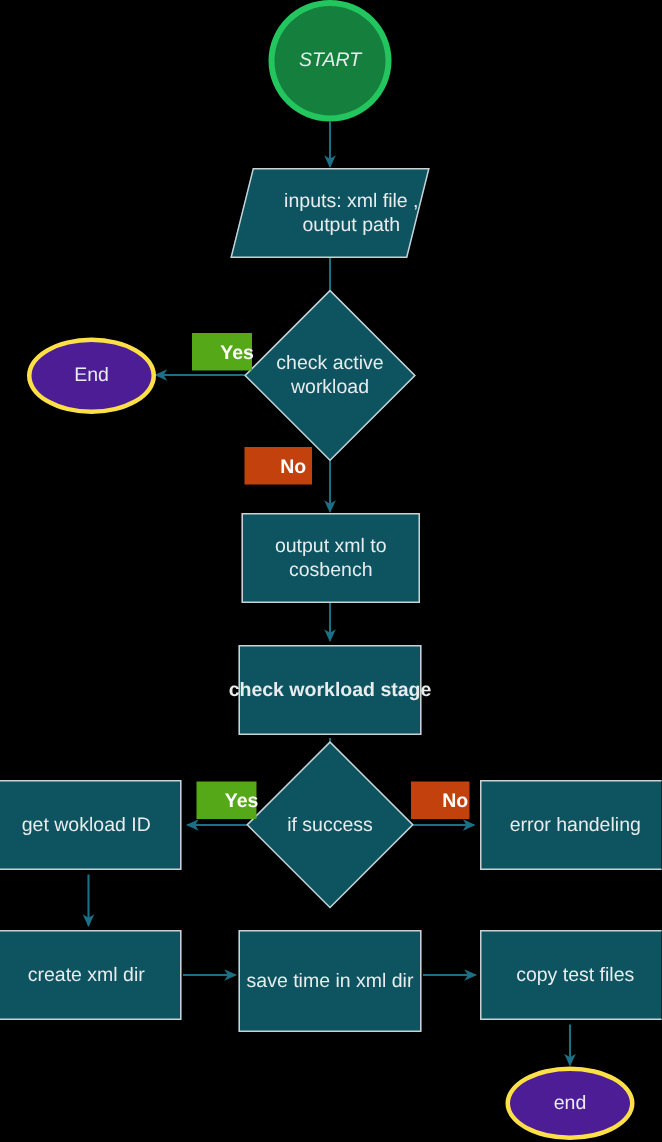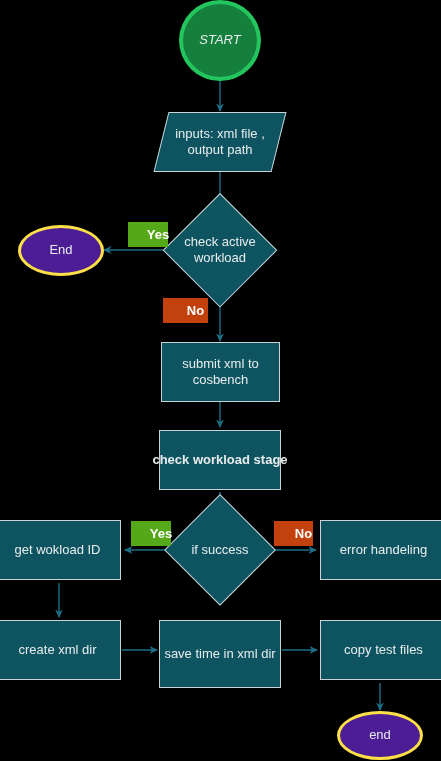--- a/index.html
+++ b/index.html
@@ -73,20 +73,21 @@
     height: 70.7%;
     transform: translate(-50%, -50%) rotate(45deg);
     background: #0d5460;
     border: 1px solid #c9d2d4;
     box-sizing: border-box;
     z-index: 1;
   }
   .shape-para {
     background: transparent;
     border: none;
+    justify-content: flex-end;
   }
   .shape-para .para-bg {
     position: absolute;
     left: 0; top: 0;
     width: 100%;
     height: 100%;
     background: #0d5460;
     border: 1px solid #c9d2d4;
     box-sizing: border-box;
     transform: skewX(-14deg);
@@ -162,21 +163,21 @@
   <div class="badge badge-yes" style="left:128px; top:222px; width:40px; height:25px;">
     <span>Yes</span>
   </div>
 
   <div class="badge badge-no" style="left:163px; top:298px; width:45px; height:25px;">
     <span>No</span>
   </div>
 
   <div class="node shape-rect" style="left:161px; top:342px; width:119px; height:60px;">
     <span class="node-label">
-      <span>submit xml to</span><br>
+      <span>output xml to</span><br>
       <span>cosbench</span>
     </span>
   </div>
 
   <div class="node shape-rect" style="left:159px; top:430px; width:122px; height:60px;font-weight:bold;">
     <span class="node-label">check workload stage</span>
   </div>
 
   <div class="node shape-diamond" style="left:164px; top:494px; width:112px; height:112px;">
     <span class="dia-bg"></span>

